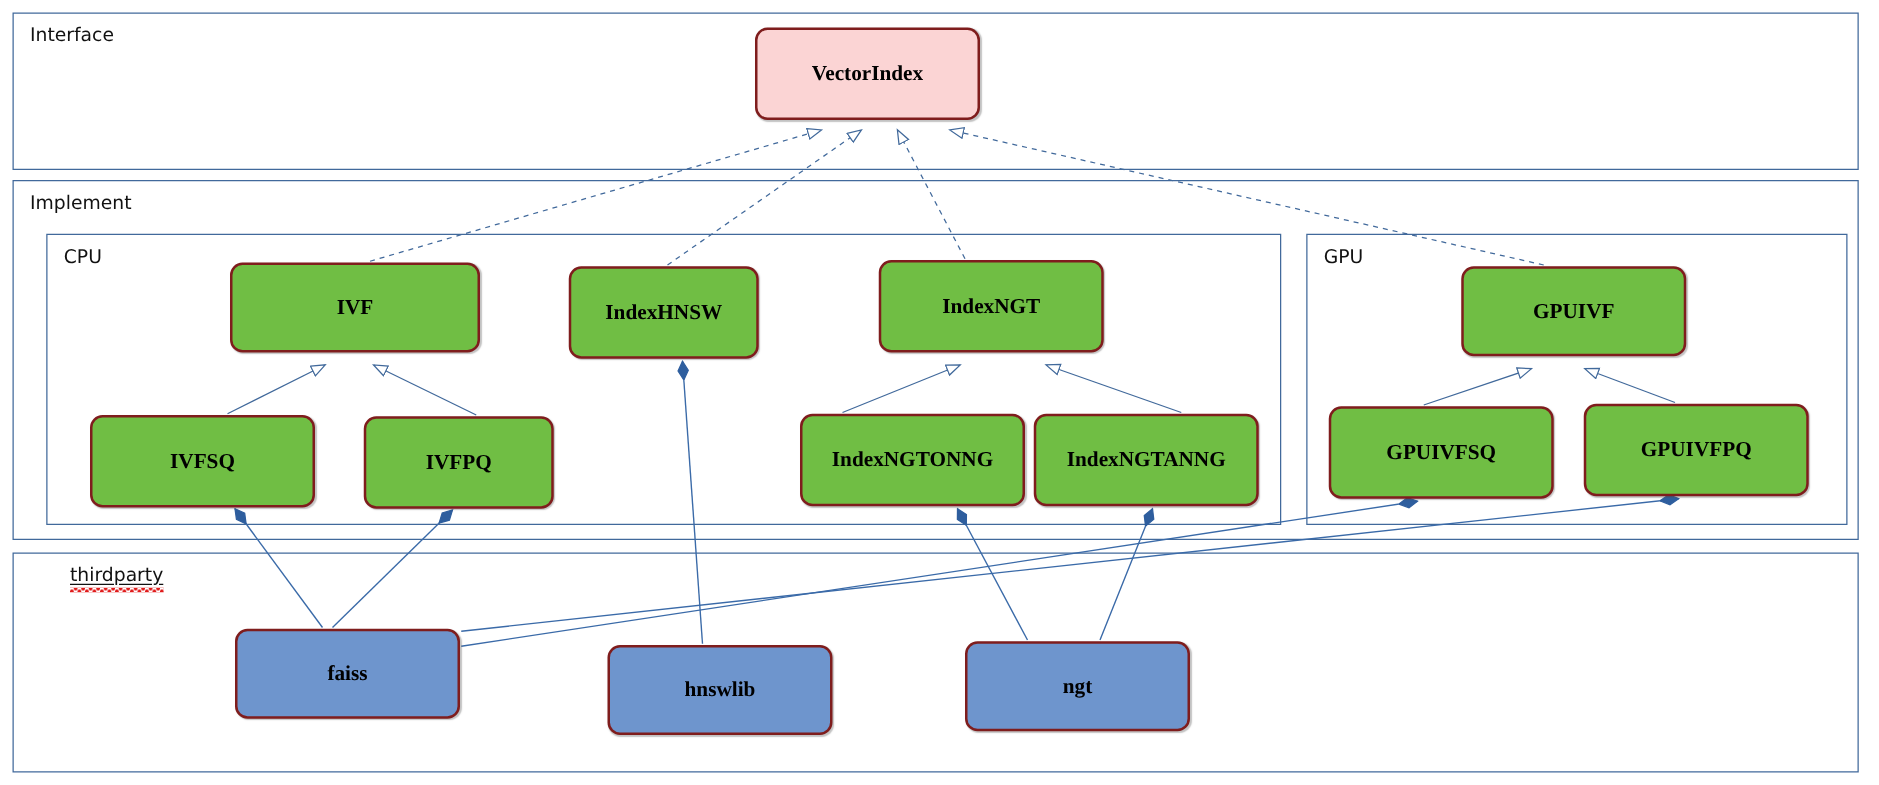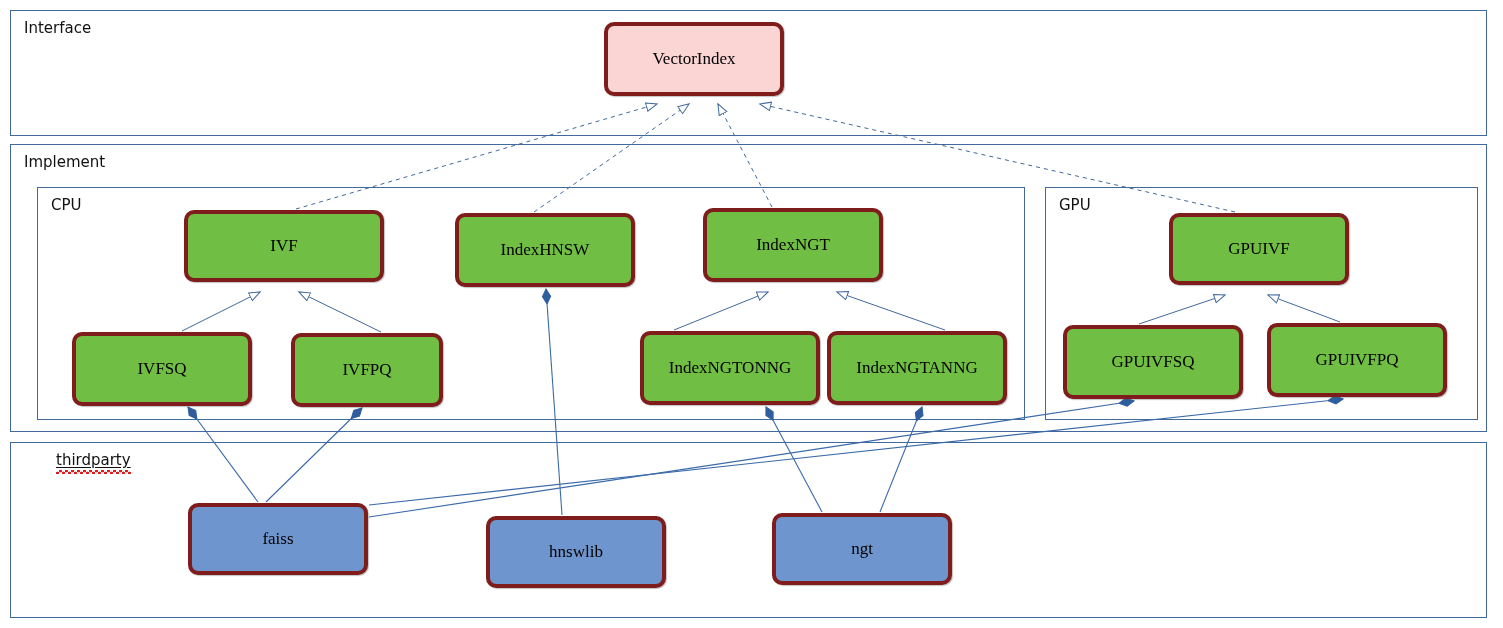--- a/index.html
+++ b/index.html
@@ -12,24 +12,24 @@
      text-decoration:underline;
      text-decoration-color:#111111;
      text-underline-offset:2px;
   }
   .squiggle{position:absolute;height:4px;left:0;bottom:-5px;width:100%;
      background-image:
        radial-gradient(circle at 1.5px 3px, #e01b1b 1.3px, transparent 1.6px),
        radial-gradient(circle at 4.5px 1px, #e01b1b 1.3px, transparent 1.6px);
      background-size:6px 4px;background-repeat:repeat-x;}
 
-  .node{position:absolute;border:4px solid #7f1d1d;border-radius:10px;
+  .node{position:absolute;border:2px solid #7f1d1d;border-radius:10px;
         box-sizing:border-box;display:flex;align-items:center;justify-content:center;
         font-family:"Liberation Serif",serif;font-size:17px;color:#000000;
-        box-shadow:1px 1px 1px rgba(80,80,80,.35);}
+        box-shadow:1px 1px 1px rgba(80,80,80,.35);font-weight:bold;}
   .node.iface{background:#FBD4D4;}
   .node.impl{background:#70BE44;}
   .node.lib{background:#6E95CD;}
 
   svg#edges{position:absolute;left:0;top:0;width:1503px;height:628px;pointer-events:none;}
 </style>
 </head>
 <body>
 
 <div id="stage">
@@ -73,21 +73,21 @@
         <line x1="369" y1="505" x2="1343" y2="399" stroke="#3A6AA8" stroke-width="1.1" marker-end="url(#solid-diamond)"></line>
         <line x1="562" y1="515" x2="546" y2="289" stroke="#3A6AA8" stroke-width="1.1" marker-end="url(#solid-diamond)"></line>
         <line x1="822" y1="512" x2="766" y2="407" stroke="#3A6AA8" stroke-width="1.1" marker-end="url(#solid-diamond)"></line>
         <line x1="880" y1="512" x2="922" y2="407" stroke="#3A6AA8" stroke-width="1.1" marker-end="url(#solid-diamond)"></line>
       </g>
   </svg>
 
   <div id="nodes">
       <div class="node iface" style="left: 604px; top: 22px; width: 180px; height: 74px;">VectorIndex</div>
       <div class="node impl" style="left: 184px; top: 210px; width: 200px; height: 72px;">IVF</div>
-      <div class="node impl" style="left: 455px; top: 213px; width: 180px; height: 74px;">IndexHNSW</div>
+      <div class="node impl" style="left: 455px; top: 213px; width: 152px; height: 74px;">IndexHNSW</div>
       <div class="node impl" style="left: 703px; top: 208px; width: 180px; height: 74px;">IndexNGT</div>
       <div class="node impl" style="left: 72px; top: 332px; width: 180px; height: 74px;">IVFSQ</div>
       <div class="node impl" style="left: 291px; top: 333px; width: 152px; height: 74px;">IVFPQ</div>
       <div class="node impl" style="left: 613px; top: 331px; width: 180px; height: 74px; margin-left: 27px;">IndexNGTONNG</div>
       <div class="node impl" style="left: 827px; top: 331px; width: 180px; height: 74px;">IndexNGTANNG</div>
       <div class="node impl" style="left: 1169px; top: 213px; width: 180px; height: 72px;">GPUIVF</div>
       <div class="node impl" style="left: 1063px; top: 325px; width: 180px; height: 74px;">GPUIVFSQ</div>
       <div class="node impl" style="left: 1267px; top: 323px; width: 180px; height: 74px;">GPUIVFPQ</div>
       <div class="node lib" style="left: 188px; top: 503px; width: 180px; height: 72px;">faiss</div>
       <div class="node lib" style="left: 486px; top: 516px; width: 180px; height: 72px;">hnswlib</div>

